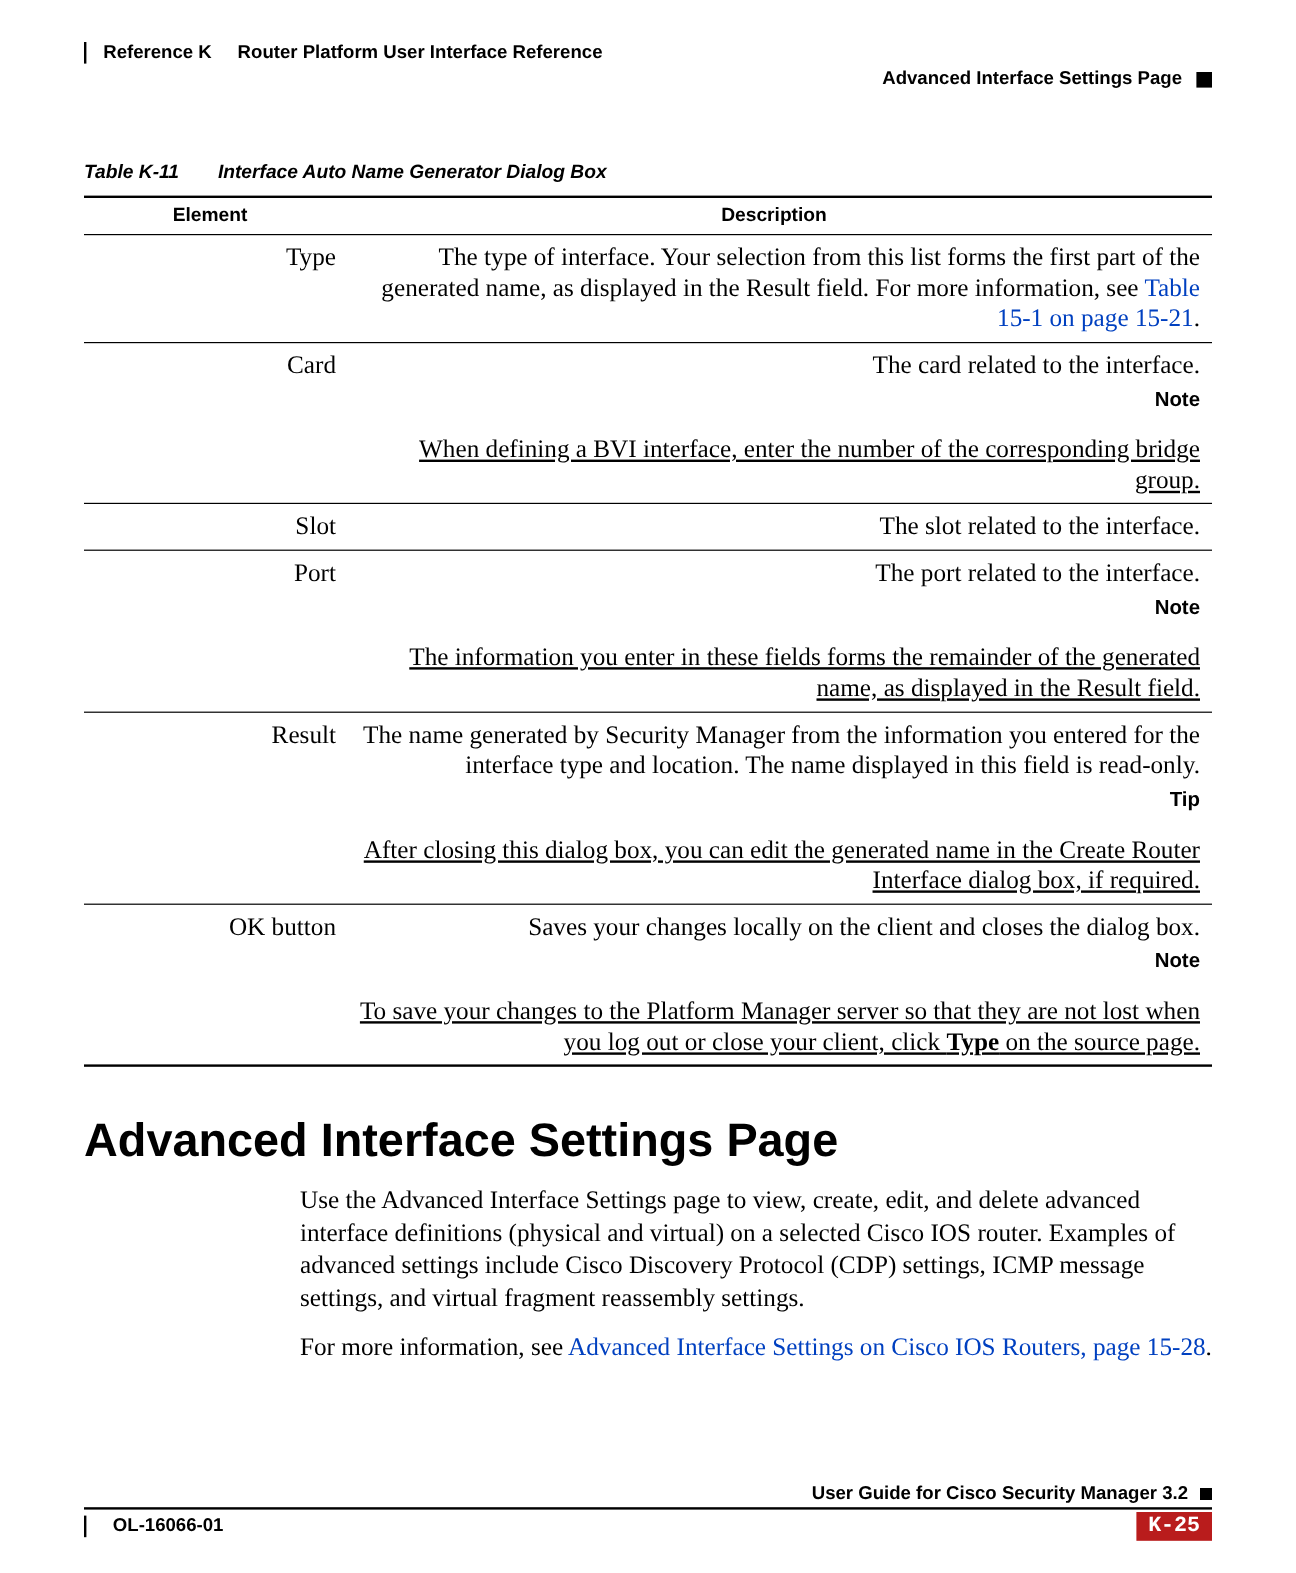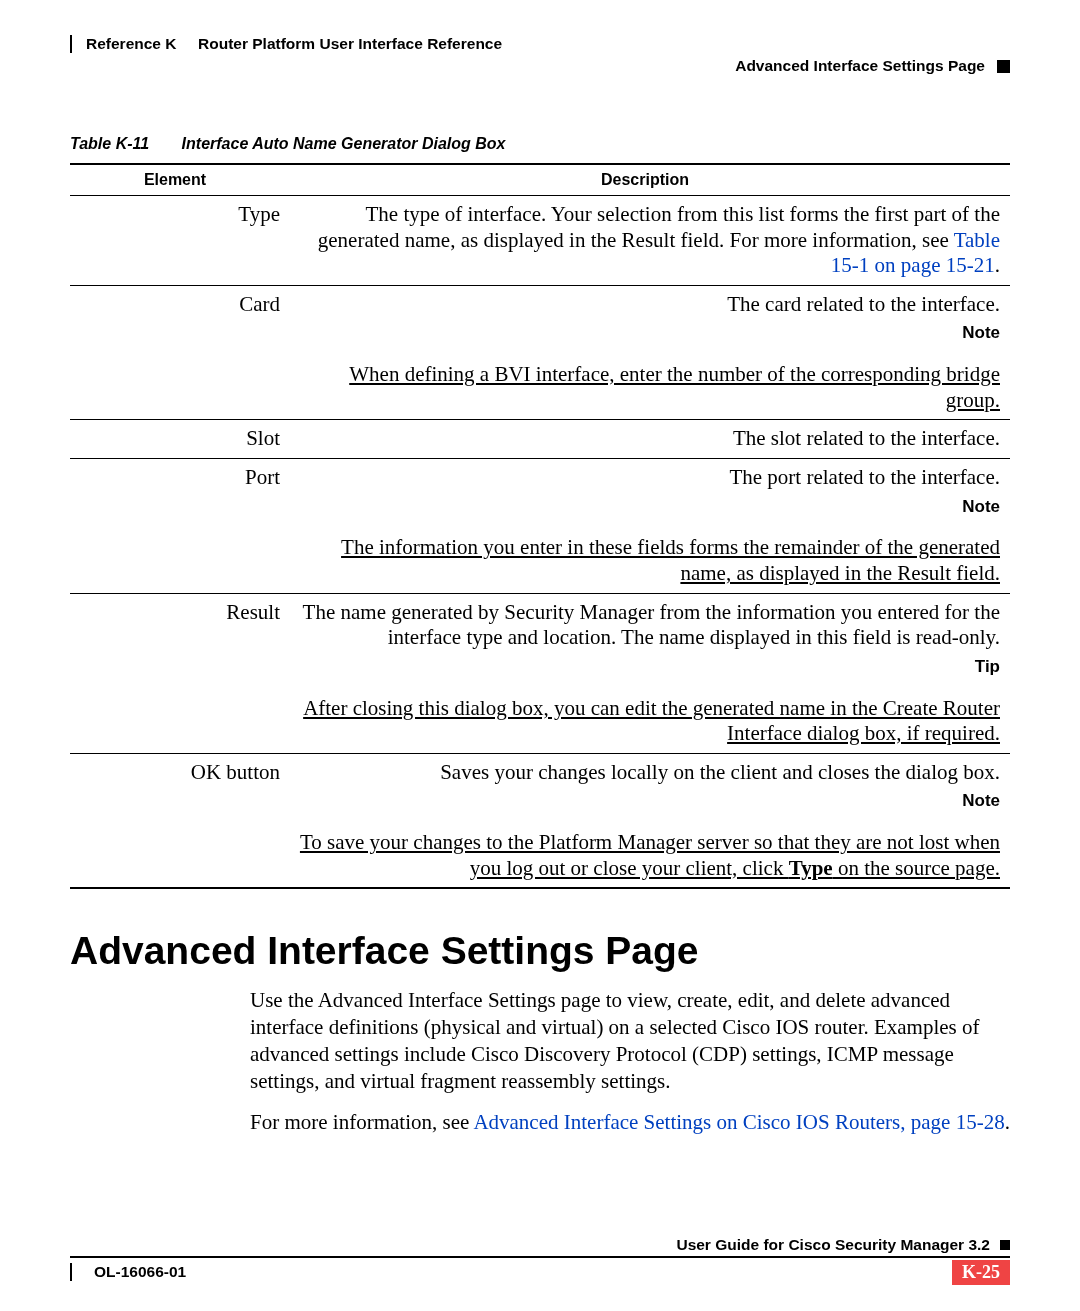--- a/index.html
+++ b/index.html
@@ -139,23 +139,23 @@
   }
   .footer-doc {
     font-family: Arial, Helvetica, sans-serif;
     font-weight: bold;
     font-size: 15.5px;
     display:flex;
     align-items:center;
     gap:22px;
   }
   .page-num {
-    background: #ef4444;
+    background: #b91c1c;
     color: #fff;
-    font-family: Liberation Serif, serif;
+    font-family: Liberation Mono, monospace;
     font-weight: bold;
     font-size: 18px;
     padding: 2px 10px;
   }
 </style>
 </head>
 <body>
 
 <div class="page">
 

